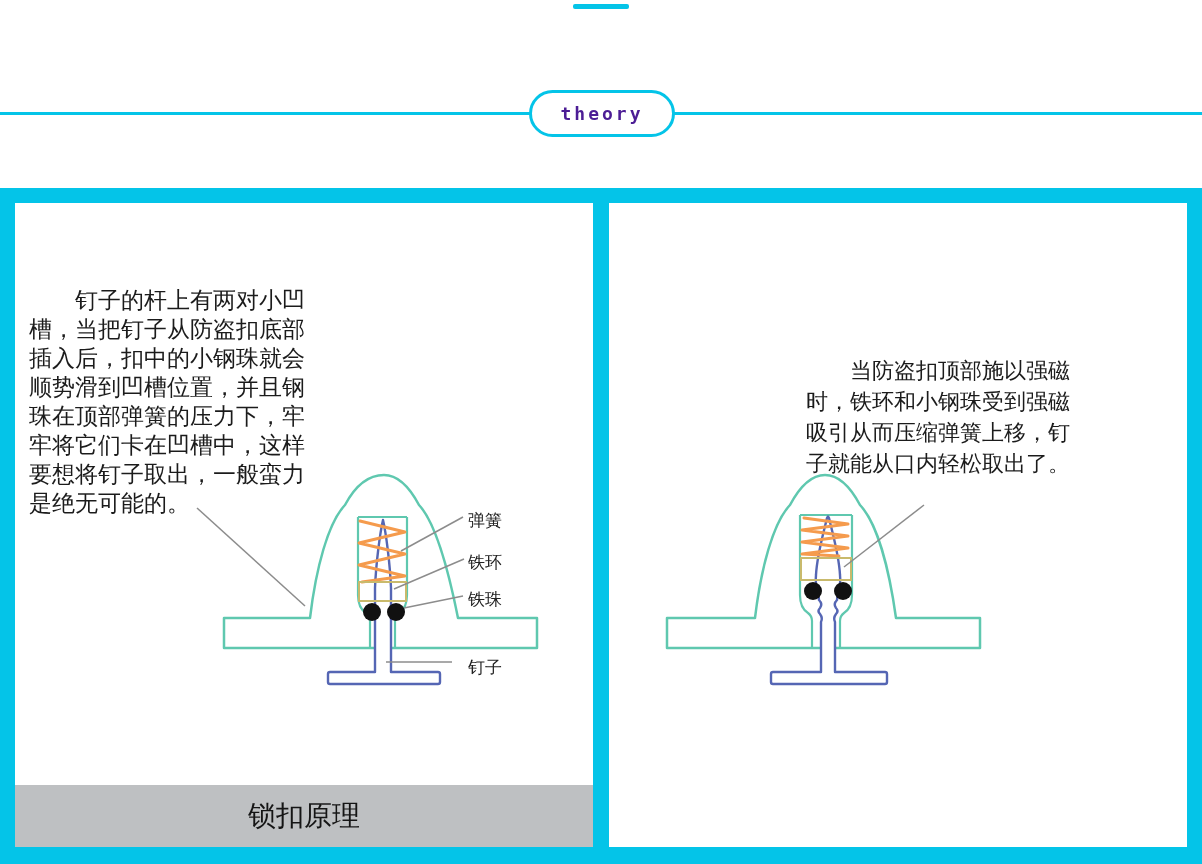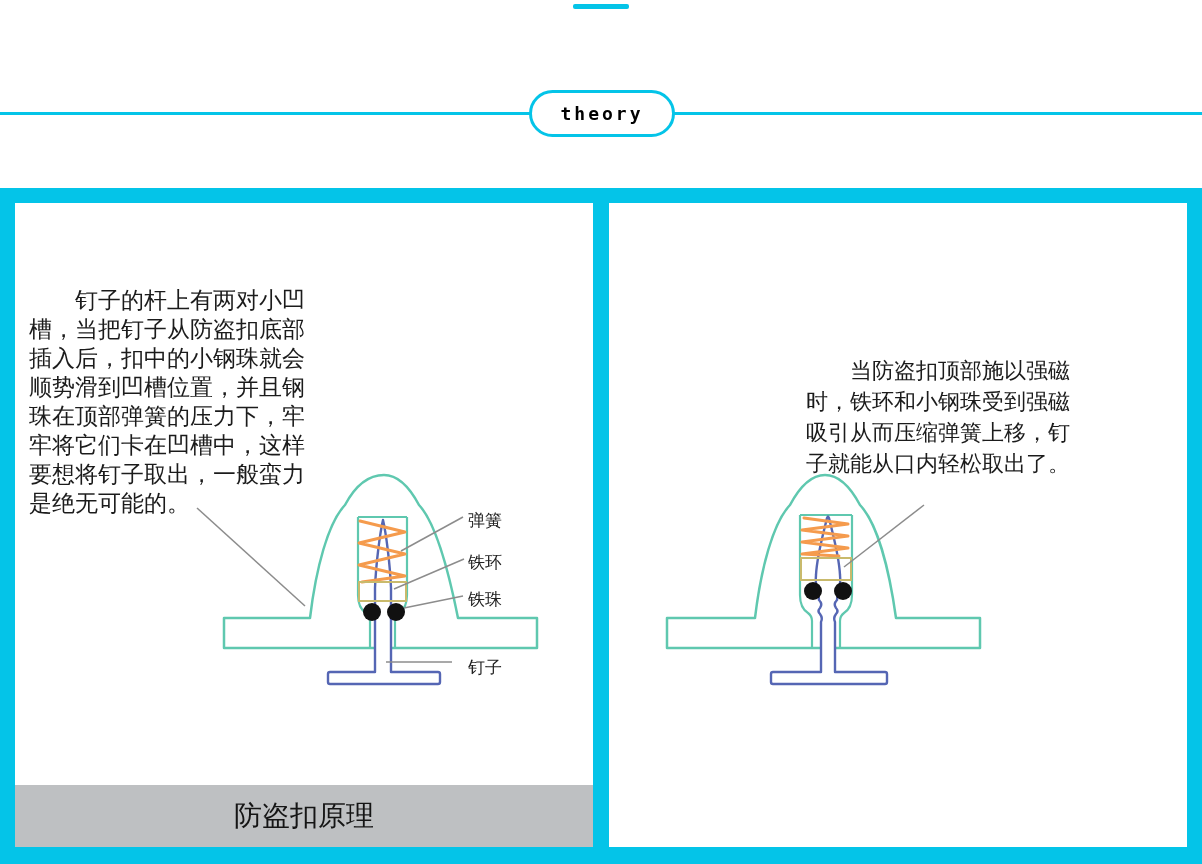--- a/index.html
+++ b/index.html
@@ -11,21 +11,21 @@
   .mini-line { position: absolute; top: 4px; left: 573px; width: 56px; height: 5px;
     background: #04c4e8; border-radius: 2px; }
   .page-title { position: absolute; top: 22px; left: 0; width: 1202px; text-align: center;
     font-size: 40px; font-weight: 600; color: #141414; letter-spacing: 1px; }
   .rule-line { position: absolute; top: 112px; left: 0; width: 1202px; height: 3px;
     background: #04c4e8; }
   .theory-pill { position: absolute; top: 90px; left: 529px; width: 146px; height: 47px;
     background: #ffffff; border: 3px solid #04c4e8; border-radius: 24px;
     display: flex; align-items: center; justify-content: center; z-index: 2; }
   .theory-pill span { font-family: "DejaVu Sans Mono", monospace; font-size: 18px;
-    letter-spacing: 3px; color: #000000; font-weight: 600; }
+    letter-spacing: 3px; color: #4c1d95; font-weight: 600; }
 
   
   .panels-wrap { display: flex; gap: 16px; width: 1202px; height: 676px;
     background: #04c4e8; padding: 15px 15px 17px 15px; }
   .panel { position: relative; width: 578px; height: 644px; background: #ffffff;
     display: flex; flex-direction: column; }
   .panel-canvas { position: relative; width: 578px; height: 582px; }
   .panel-canvas svg { position: absolute; top: 0; left: 0; }
   .desc { position: absolute; color: #1b1b1b; white-space: pre-line;
     text-align: justify; }
@@ -87,21 +87,21 @@
         <line x1="449" y1="356" x2="379" y2="386" stroke="#8c8c8c" stroke-width="1.5"></line>
         <line x1="448" y1="393" x2="389" y2="405" stroke="#8c8c8c" stroke-width="1.5"></line>
         <line x1="437" y1="459" x2="371" y2="459" stroke="#8c8c8c" stroke-width="1.5"></line>
 
         <text class="diagram-label" x="453" y="323">弹簧</text>
         <text class="diagram-label" x="453" y="365">铁环</text>
         <text class="diagram-label" x="453" y="402">铁珠</text>
         <text class="diagram-label" x="453" y="470">钉子</text>
       </svg>
     </div>
-    <div class="panel-footer">防盗扣原理</div>
+    <div class="panel-footer">锁扣原理</div>
   </div>
 
   <div class="panel">
     <div class="panel-canvas">
       <div class="desc desc-right">　　当防盗扣顶部施以强磁
 时，铁环和小钢珠受到强磁
 吸引从而压缩弹簧上移，钉
 子就能从口内轻松取出了。</div>
 
       <svg width="578" height="582" viewBox="0 0 578 582">

